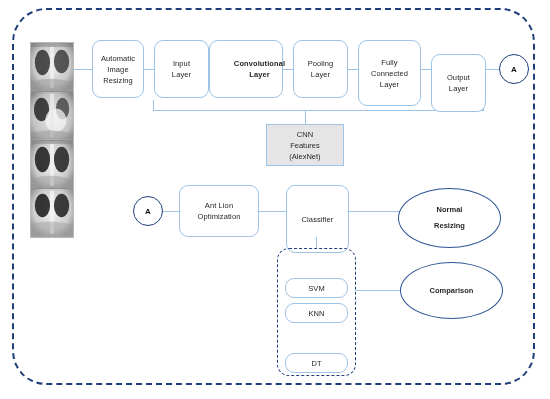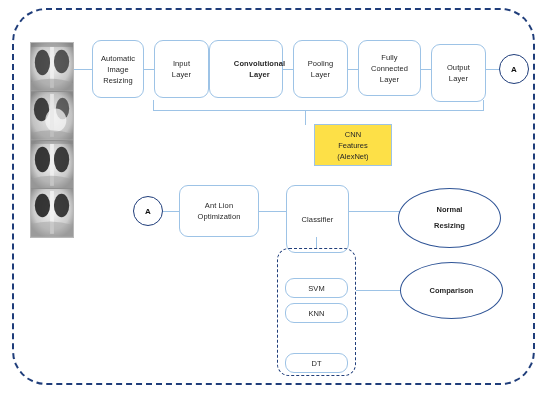--- a/index.html
+++ b/index.html
@@ -44,29 +44,28 @@
     line-height: 11px;
     letter-spacing: 0.1px;
   }
   .box.bold { font-weight: bold; padding-left: 27px; }
   
   .rect {
     position: absolute;
     box-sizing: border-box;
     border: 1px solid #9dc3e6;
     border-radius: 0;
-    background: #fde047;
+    background: #e5e5e5;
     display: flex;
     align-items: center;
     justify-content: center;
     text-align: center;
     color: #262626;
     font-size: 7.5px;
     line-height: 11px;
-    margin-left: 48px;
   }
   
   .conn-circle {
     position: absolute;
     box-sizing: border-box;
     width: 30px;
     height: 30px;
     border: 1.4px solid #1f3d7a;
     border-radius: 50%;
     background: #ffffff;
@@ -250,29 +249,29 @@
     </span>
   </div>
 
   <div class="box" style="left:293px; top:40px; width:55px; height:58px;">
     <span>
       <span>Pooling</span><br>
       <span>Layer</span>
     </span>
   </div>
 
-  <div class="box" style="left:358px; top:40px; width:63px; height:56px;align-items:center;">
+  <div class="box" style="left:358px; top:40px; width:63px; height:66px;align-items:center;">
     <span>
       <span>Fully</span><br>
       <span>Connected</span><br>
       <span>Layer</span>
     </span>
   </div>
 
-  <div class="box" style="left:431px; top:44px; width:55px; height:58px;">
+  <div class="box" style="left:431px; top:54px; width:55px; height:58px;">
     <span>
       <span>Output</span><br>
       <span>Layer</span>
     </span>
   </div>
 
   <div class="conn-circle" style="left:499px; top:54px;">
     <span>A</span>
   </div>
 

